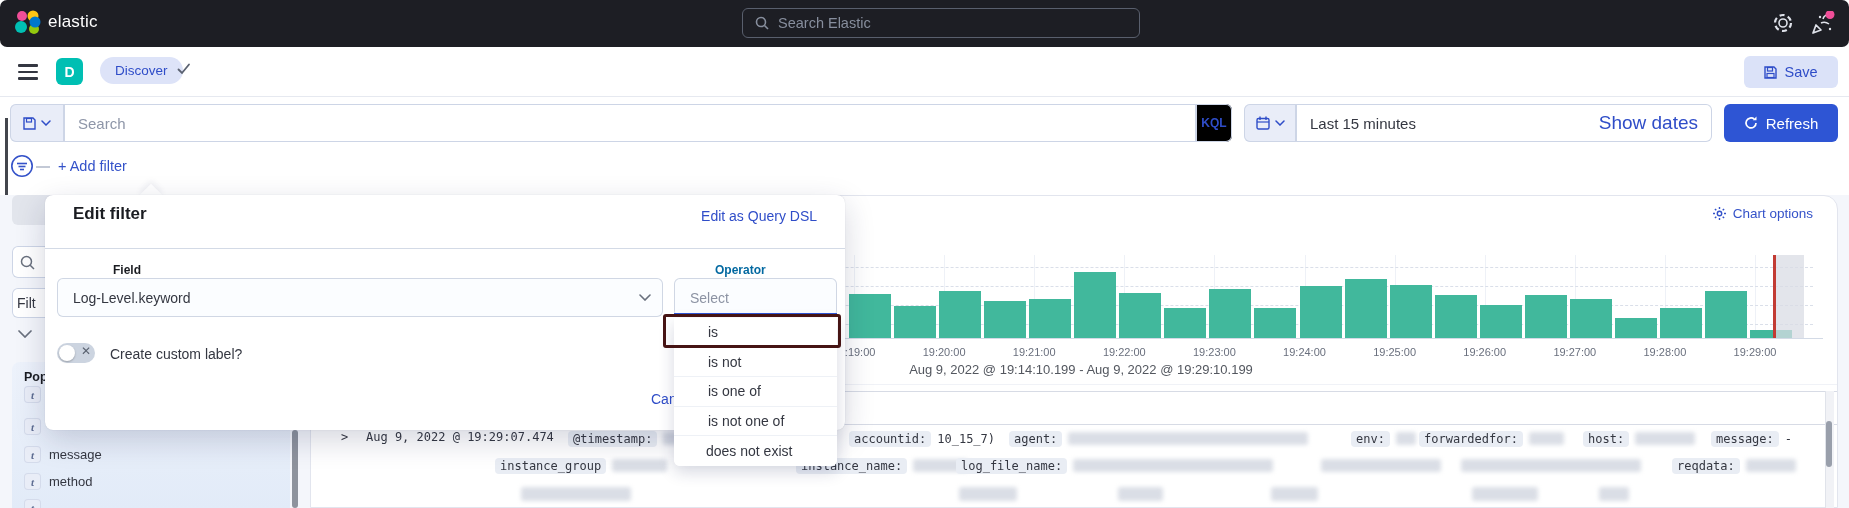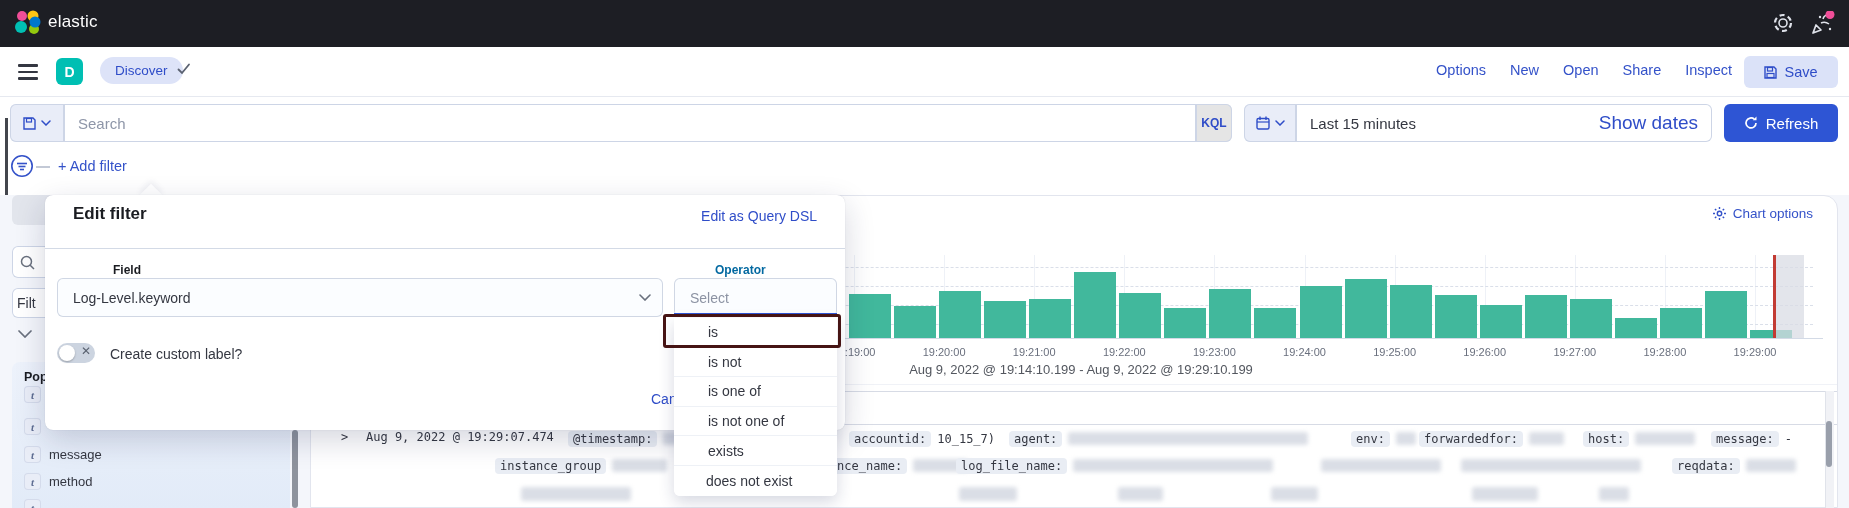--- a/index.html
+++ b/index.html
@@ -1,20 +1,20 @@
 <!DOCTYPE html>
 <html><head>
 <meta charset="utf-8">
 <style>
   html,body{margin:0;padding:0;background:#fff;}
   #stage{position:relative;width:1849px;height:508px;overflow:hidden;
          font-family:"Liberation Sans",sans-serif;color:#343741;background:#fff;}
   .abs{position:absolute;}
   
-  #topbar{left:0;top:0;width:1849px;height:47px;background:#1d1e24;display:flex;align-items:center;}
+  #topbar{left:0;top:0;width:1849px;height:47px;background:#1d1e24;display:flex;align-items:center;border-radius:7px;}
   #brand{left:48px;top:12px;color:#fff;font-size:17px;font-weight:500;letter-spacing:.2px;}
   #gsearch{left:742px;top:8px;width:398px;height:30px;border:1px solid #595f6d;border-radius:6px;
            display:flex;align-items:center;gap:9px;padding-left:12px;box-sizing:border-box;}
   #gsearch .ph{color:#878e9d;font-size:14.5px;}
   .topicon{color:#dfe2ea;}
   
   #toolbar{left:0;top:47px;width:1849px;height:49px;background:#fff;border-bottom:1px solid #e6e9f0;}
   #burger{left:18px;top:64px;width:20px;}
   #burger div{height:2.5px;background:#343741;border-radius:1px;margin-bottom:4px;}
   #spacebadge{left:56px;top:58px;width:27px;height:27px;border-radius:6px;background:#00bfb3;color:#fff;
@@ -25,21 +25,21 @@
   #navlinks{right:117px;top:62px;display:flex;gap:24px;font-size:14.5px;color:#3452c9;font-weight:500;}
   .navlink{cursor:pointer;}
   #savebtn{right:11px;top:56px;width:94px;height:32px;border-radius:6px;background:#dbe2f8;color:#2f4dc8;
     font-size:14.5px;font-weight:500;display:flex;align-items:center;justify-content:center;gap:7px;}
   
   .seg{box-sizing:border-box;box-shadow:inset 0 0 0 1px #cdd5e6;background:#fff;}
   #qsaveseg{left:10px;top:104px;width:54px;height:38px;background:#e9edf8;border-radius:6px 0 0 6px;
     display:flex;align-items:center;justify-content:center;gap:5px;}
   #qinput{left:64px;top:104px;width:1132px;height:38px;display:flex;align-items:center;padding-left:14px;box-sizing:border-box;}
   #qinput .ph{color:#8e96a8;font-size:15px;}
-  #kqlseg{left:1196px;top:104px;width:36px;height:38px;background:#e5e5e5;border-radius:0 6px 6px 0;
+  #kqlseg{left:1196px;top:104px;width:36px;height:38px;background:#000000;border-radius:0 6px 6px 0;
     display:flex;align-items:center;justify-content:center;font-size:12px;font-weight:bold;color:#2f4dc8;}
   #calseg{left:1244px;top:104px;width:52px;height:38px;background:#e9edf8;border-radius:6px 0 0 6px;
     display:flex;align-items:center;justify-content:center;gap:5px;}
   #dateseg{left:1296px;top:104px;width:416px;height:38px;display:flex;align-items:center;
     justify-content:space-between;padding:0 14px;box-sizing:border-box;border-radius:0 6px 6px 0;}
   #dateseg .range{font-size:15px;color:#343741;}
   #dateseg .showdates{font-size:19px;color:#2f4dc8;font-weight:500;}
   #refreshbtn{left:1724px;top:104px;width:114px;height:38px;border-radius:6px;background:#2e55d4;color:#fff;
     font-size:15px;font-weight:500;display:flex;align-items:center;justify-content:center;gap:8px;}
   
@@ -126,20 +126,27 @@
   <div class="abs" id="topbar">
     <svg class="abs" style="left:13px;top:9px" width="29" height="29" viewBox="0 0 29 29">
       <circle cx="9" cy="7" r="5" fill="#f04e98"></circle>
       <circle cx="20" cy="7" r="5.5" fill="#fec514"></circle>
       <circle cx="8" cy="18" r="6" fill="#00bfb3"></circle>
       <circle cx="21" cy="20" r="5" fill="#93c90e"></circle>
       <circle cx="22" cy="13" r="5.5" fill="#0077cc"></circle>
     </svg>
     <span class="abs" id="brand">elastic</span>
   </div>
+  <div class="abs" id="gsearch">
+    <svg width="14" height="14" viewBox="0 0 14 14">
+      <circle cx="6" cy="6" r="4.5" fill="none" stroke="#878e9d" stroke-width="1.6"></circle>
+      <line x1="9.5" y1="9.5" x2="13" y2="13" stroke="#878e9d" stroke-width="1.6"></line>
+    </svg>
+    <span class="ph" title="Search Elastic">Search Elastic</span>
+  </div>
   <svg class="abs topicon" style="left:1772px;top:12px" width="22" height="22" viewBox="0 0 22 22">
     <circle cx="11" cy="11" r="8" fill="none" stroke="#dfe2ea" stroke-width="2.2" stroke-dasharray="5 3.5"></circle>
     <circle cx="11" cy="11" r="4" fill="none" stroke="#dfe2ea" stroke-width="1.6"></circle>
   </svg>
   <svg class="abs" style="left:1810px;top:11px" width="26" height="25" viewBox="0 0 26 25">
     <path d="M6 14 L11 19 L3 22 Z" fill="none" stroke="#dfe2ea" stroke-width="1.7" stroke-linejoin="round"></path>
     <path d="M11 12 q4 -2 8 1" fill="none" stroke="#dfe2ea" stroke-width="1.5"></path>
     <path d="M13 8 q1 -4 5 -4" fill="none" stroke="#dfe2ea" stroke-width="1.5"></path>
     <circle cx="10" cy="6" r="1.2" fill="#dfe2ea"></circle>
     <circle cx="20" cy="18" r="1.2" fill="#dfe2ea"></circle>
@@ -150,27 +157,20 @@
   <div class="abs" id="burger">
       <div></div>
       <div></div>
       <div style="margin:0"></div>
     </div>
   <div class="abs" id="spacebadge">D</div>
   <div class="abs" id="crumb">Discover</div>
   <svg class="abs" id="crumbcheck" width="14" height="12" viewBox="0 0 14 12">
     <polyline points="1.5,6.5 5,10 12,1.5" fill="none" stroke="#5a6170" stroke-width="1.8" stroke-linecap="round"></polyline>
   </svg>
-  <div class="abs" id="navlinks">
-      <div class="navlink">Options</div>
-      <div class="navlink">New</div>
-      <div class="navlink">Open</div>
-      <div class="navlink">Share</div>
-      <div class="navlink">Inspect</div>
-    </div>
   <div class="abs" id="savebtn">
     <svg width="13" height="13" viewBox="0 0 13 13">
       <path d="M1 1 h9 l2 2 v9 h-11 z" fill="none" stroke="#2f4dc8" stroke-width="1.4"></path>
       <rect x="3.5" y="1.5" width="5" height="3.5" fill="none" stroke="#2f4dc8" stroke-width="1.2"></rect>
       <rect x="3" y="7.5" width="7" height="4" fill="none" stroke="#2f4dc8" stroke-width="1.2"></rect>
     </svg>
     <span>Save</span>
   </div>
 
   <div class="abs seg" id="qsaveseg">
@@ -405,19 +405,18 @@
     <span id="togglex">✕</span>
     <span id="customlabel">Create custom label?</span>
     <span id="cancelbtn">Cancel</span>
   </div>
 
   <div class="abs" id="oppanel">
       <div class="oprow">is</div>
       <div class="oprow">is not</div>
       <div class="oprow">is one of</div>
       <div class="oprow">is not one of</div>
-      <div class="oprow">exists</div>
       <div class="oprow">does not exist</div>
     </div>
 
   <div class="abs" id="annot"></div>
 
 </div>
 
 </body></html>

